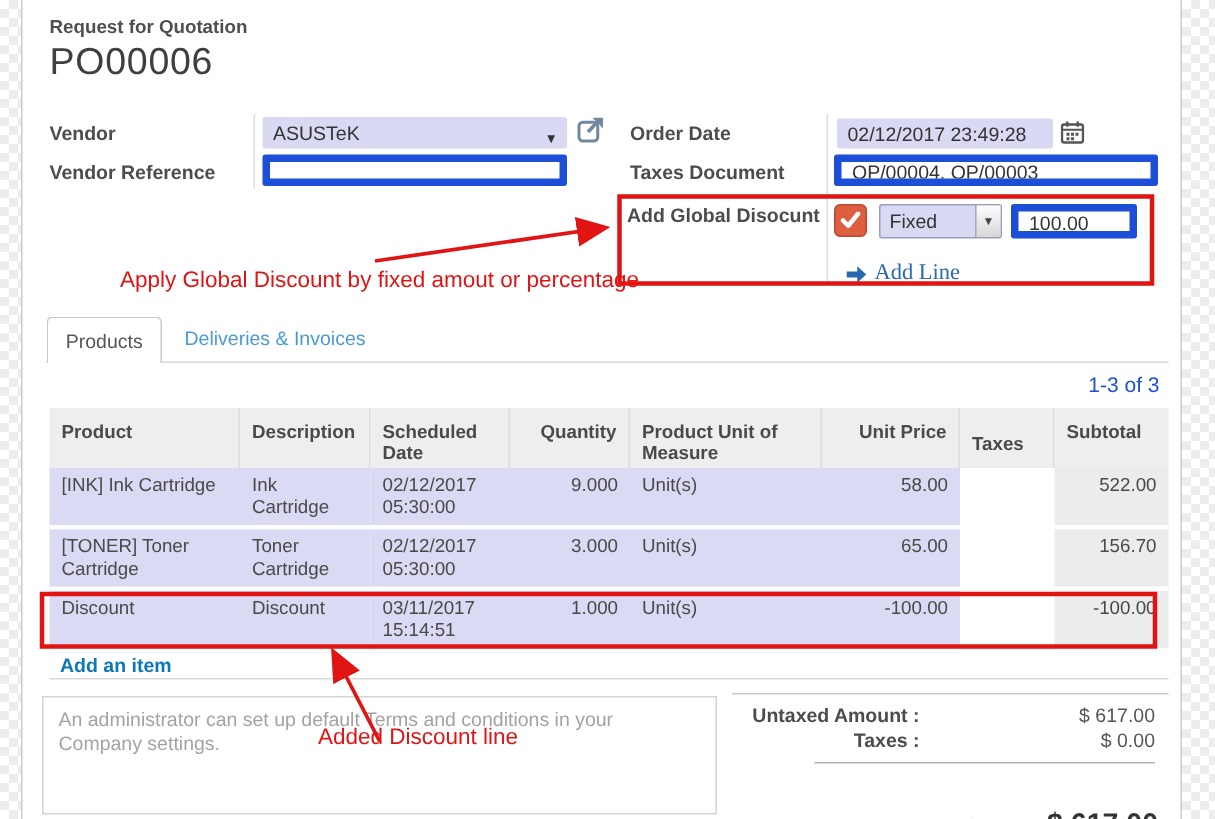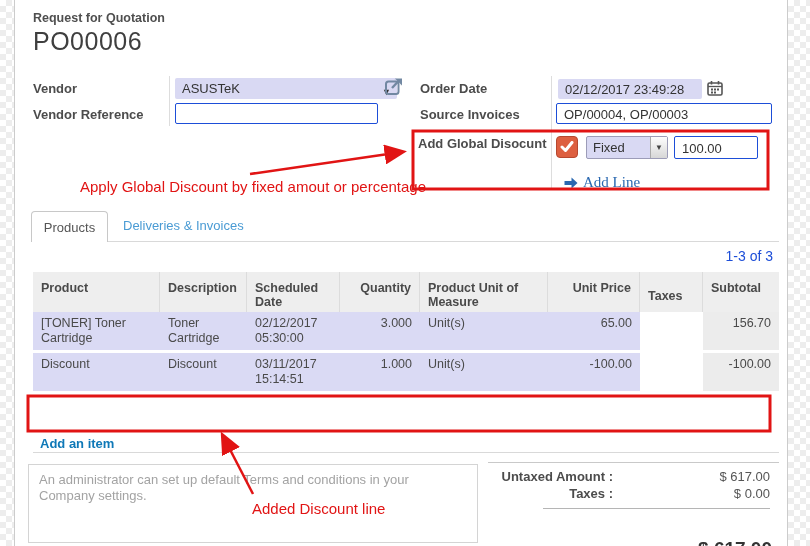--- a/index.html
+++ b/index.html
@@ -25,21 +25,21 @@
   .doc-title    { left:33px; top:27px; font-size:25px; font-weight:normal; color:#3f3f3f; letter-spacing:0.5px; }
 
   
   .flabel { font-size:13px; font-weight:bold; color:#4c4c4c; }
   .vsep { width:1px; background:#dddddd; }
   .inp {
     font-size:13px; color:#333; line-height:19px; padding:1px 7px 0 7px;
     border-radius:2px; overflow:hidden; white-space:nowrap;
   }
   .inp-purple { background:#d9d9f3; }
-  .inp-white  { background:#fff; border:1px solid #1d4ed8; }
+  .inp-white  { background:#fff; border:5px solid #1d4ed8; }
   .caret { position:absolute; right:6px; top:5px; font-size:9px; color:#333; }
 
   
   .chk {
     width:22px; height:22px; border-radius:4px; background:#dd5f40;
     border:1px solid #b64830; display:flex; align-items:center; justify-content:center;
   }
   
   .fselect { display:flex; background:#d9d9f3; border:1px solid #9c9cb8; border-radius:2px; }
   .fselect .sel-text { flex:1; font-size:13px; color:#333; padding:3px 4px 0 6px; }
@@ -102,36 +102,36 @@
 <div class="edge edge-left"></div>
 <div class="edge edge-right"></div>
 
 <div class="abs doc-subtitle">Request for Quotation</div>
 <div class="abs doc-title">PO00006</div>
 
 <div class="abs flabel" style="left:33px; top:81px;">Vendor</div>
 <div class="abs flabel" style="left:33px; top:107px;">Vendor Reference</div>
 <div class="abs vsep" style="left:169px; top:76px; height:50px;"></div>
 
-<div class="abs inp inp-purple" style="left:175px; top:78px; width:222px; height:21px;">
+<div class="abs inp inp-purple" style="left:175px; top:78px; width:203px; height:21px;">
   <span>ASUSTeK</span>
   <span class="caret">▼</span>
 </div>
 <span class="abs" style="left:384px; top:77px;">
   <svg width="19" height="19" viewBox="0 0 19 19">
     <rect x="2" y="4.5" width="12.5" height="12.5" rx="2.5" fill="none" stroke="#7288a2" stroke-width="2"></rect>
     <path d="M8 11 L15 3.5" stroke="#7288a2" stroke-width="2.4" fill="none"></path>
     <path d="M10.5 2.5 L17 2.5 L17 9" fill="none" stroke="#7288a2" stroke-width="0.1"></path>
     <polygon points="11,1.5 18,1.5 18,8.5 15.7,6.2 11,1.5" fill="#7288a2"></polygon>
   </svg>
 </span>
 <input class="abs inp inp-white" style="left: 175px; top: 103px; width: 203px; height: 21px;" value="">
 
 <div class="abs flabel" style="left:420px; top:81px;">Order Date</div>
-<div class="abs flabel" style="left:420px; top:107px;">Source Invoices</div>
+<div class="abs flabel" style="left:420px; top:107px;">Taxes Document</div>
 <div class="abs flabel" style="left:418px; top:136px;">Add Global Disocunt</div>
 <div class="abs vsep" style="left:551px; top:76px; height:112px;"></div>
 
 <div class="abs inp inp-purple" style="left:558px; top:79px; width:144px; height:20px;">02/12/2017 23:49:28</div>
 <span class="abs" style="left:707px; top:80px;">
   <svg width="16" height="16" viewBox="0 0 16 16">
     <rect x="1" y="3" width="14" height="12" rx="1.5" fill="none" stroke="#555" stroke-width="1.6"></rect>
     <line x1="4.5" y1="1" x2="4.5" y2="4.5" stroke="#555" stroke-width="1.6"></line>
     <line x1="11.5" y1="1" x2="11.5" y2="4.5" stroke="#555" stroke-width="1.6"></line>
     <line x1="1" y1="6.5" x2="15" y2="6.5" stroke="#555" stroke-width="1.3"></line>
@@ -186,20 +186,30 @@
         <th>Description</th>
         <th>Scheduled Date</th>
         <th class="r">Quantity</th>
         <th>Product Unit of Measure</th>
         <th class="r">Unit Price</th>
         <th class="th-taxes">Taxes</th>
         <th>Subtotal</th>
       </tr>
     </thead>
     <tbody>
+      <tr>
+        <td class="c-purple">[INK] Ink Cartridge</td>
+        <td class="c-purple">Ink Cartridge</td>
+        <td class="c-purple">02/12/2017 05:30:00</td>
+        <td class="c-purple r">9.000</td>
+        <td class="c-purple">Unit(s)</td>
+        <td class="c-purple r">58.00</td>
+        <td class="c-white"></td>
+        <td class="c-gray r">522.00</td>
+      </tr>
       <tr>
         <td class="c-purple">[TONER] Toner Cartridge</td>
         <td class="c-purple">Toner Cartridge</td>
         <td class="c-purple">02/12/2017 05:30:00</td>
         <td class="c-purple r">3.000</td>
         <td class="c-purple">Unit(s)</td>
         <td class="c-purple r">65.00</td>
         <td class="c-white"></td>
         <td class="c-gray r">156.70</td>
       </tr>
@@ -245,13 +255,13 @@
     <marker id="arrowhead" markerWidth="9" markerHeight="8" refX="7" refY="4" orient="auto">
       <polygon points="0 0, 9 4, 0 8" fill="#e11414"></polygon>
     </marker>
   </defs>
   <rect x="413" y="131" width="355" height="58" fill="none" stroke-width="3" stroke="#e11414"></rect>
   <rect x="28" y="396" width="742" height="35" fill="none" stroke-width="3" stroke="#e11414"></rect>
   <line x1="250" y1="174" x2="402" y2="152" stroke-width="2.5" marker-end="url(#arrowhead)" stroke="#e11414"></line>
   <line x1="253" y1="494" x2="223" y2="436" stroke-width="2.5" marker-end="url(#arrowhead)" stroke="#e11414"></line>
 </svg>
 <div class="abs note" style="left:80px; top:178px;">Apply Global Discount by fixed amout or percentage</div>
-<div class="abs note" style="left:212px; top:500px;margin-left:40px;">Added Discount line</div>
+<div class="abs note" style="left:212px; top:483px;">Added Discount line</div>
 
 </body></html>

